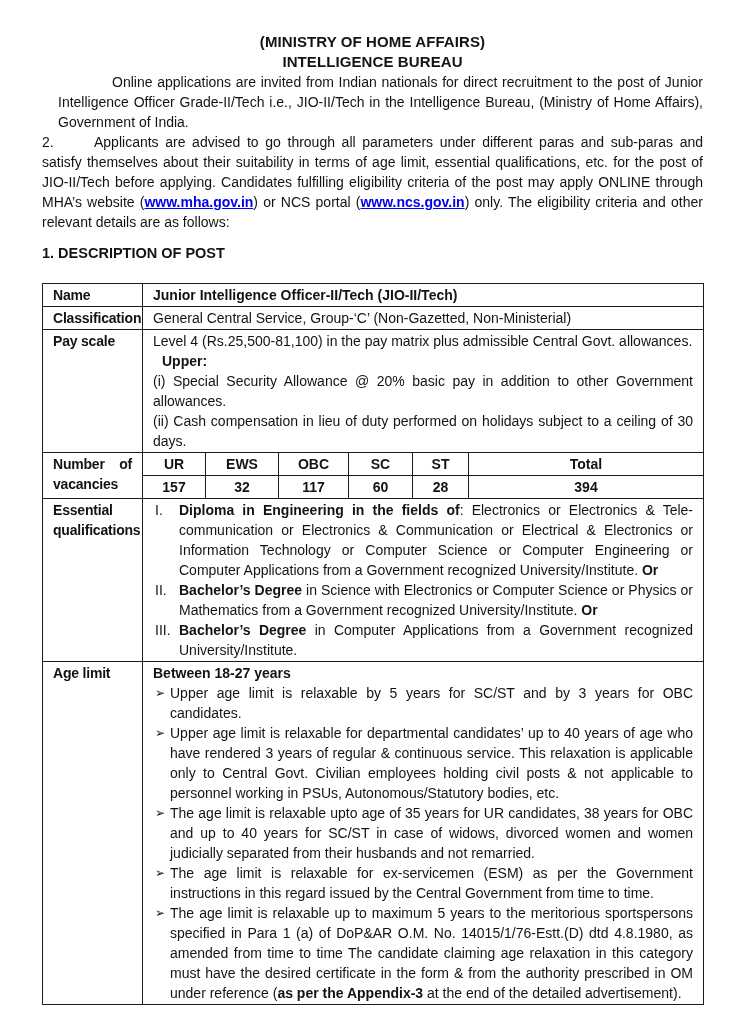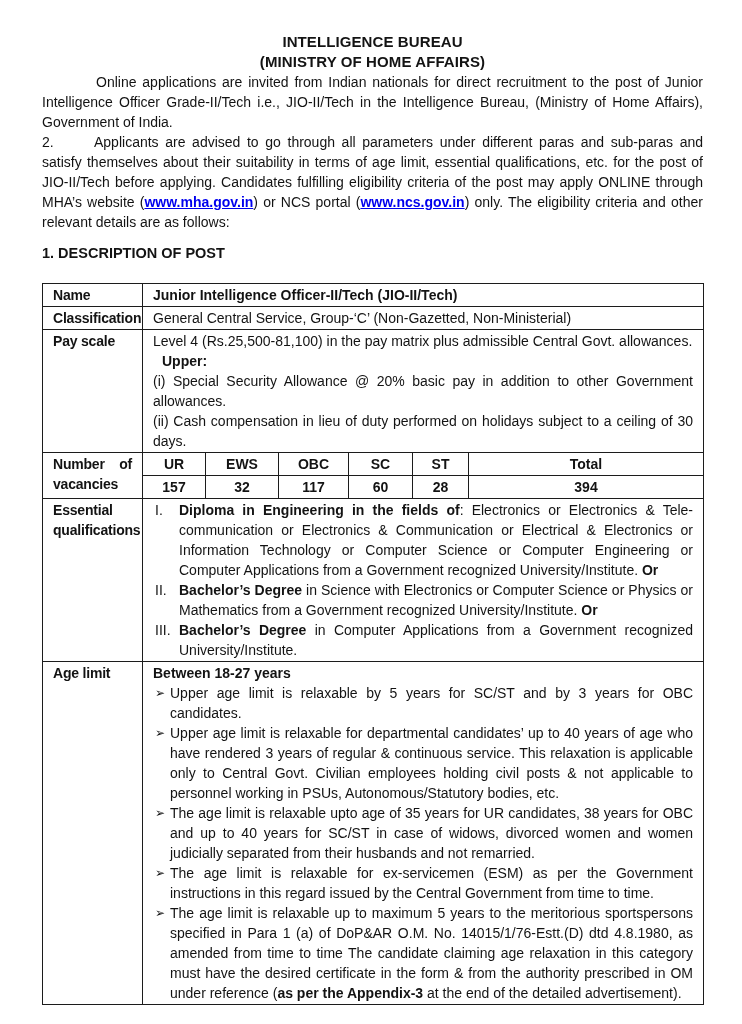--- a/index.html
+++ b/index.html
@@ -31,21 +31,21 @@
     margin: 19px 0 12px 0;
     text-align: center;
     font-weight: bold;
     font-size: 15px;
     line-height: 20px;
   }
   .para {
     margin: 0;
     text-align: justify;
   }
-  .para.first-indent { text-indent: 54px; }
+  .para.first-indent { text-indent: 54px; margin-left: 16px; }
   .para-num {
     display: inline-block;
     width: 52px;
   }
   a.link {
     color: #0000ee;
     text-decoration: underline;
     cursor: pointer;
     font-weight: bold;
   }
@@ -90,22 +90,22 @@
   }
   .bgl { flex: 0 0 15px; font-size: 12px; }
   .btxt { flex: 1; text-align: justify; }
 </style>
 </head>
 <body>
 
 <div class="page">
 
   <div class="doc-header">
+    <div>(MINISTRY OF HOME AFFAIRS)</div>
     <div>INTELLIGENCE BUREAU</div>
-    <div>(MINISTRY OF HOME AFFAIRS)</div>
   </div>
 
 
   <p class="para first-indent">Online applications are invited from Indian nationals for direct recruitment to the post of Junior Intelligence Officer Grade-II/Tech i.e., JIO-II/Tech in the Intelligence Bureau, (Ministry of Home Affairs), Government of India.</p>
 
   <p class="para"><span class="para-num">2.</span><span>Applicants are advised to go through all parameters under different paras and sub-paras and satisfy themselves about their suitability in terms of age limit, essential qualifications, etc. for the post of JIO-II/Tech before applying. Candidates fulfilling eligibility criteria of the post may apply ONLINE through MHA’s website (</span><a class="link">www.mha.gov.in</a><span>) or NCS portal (</span><a class="link">www.ncs.gov.in</a><span>) only. The eligibility criteria and other relevant details are as follows:</span></p>
 
   <div class="section-heading">1. DESCRIPTION OF POST</div>
 
   <table class="post-table">

